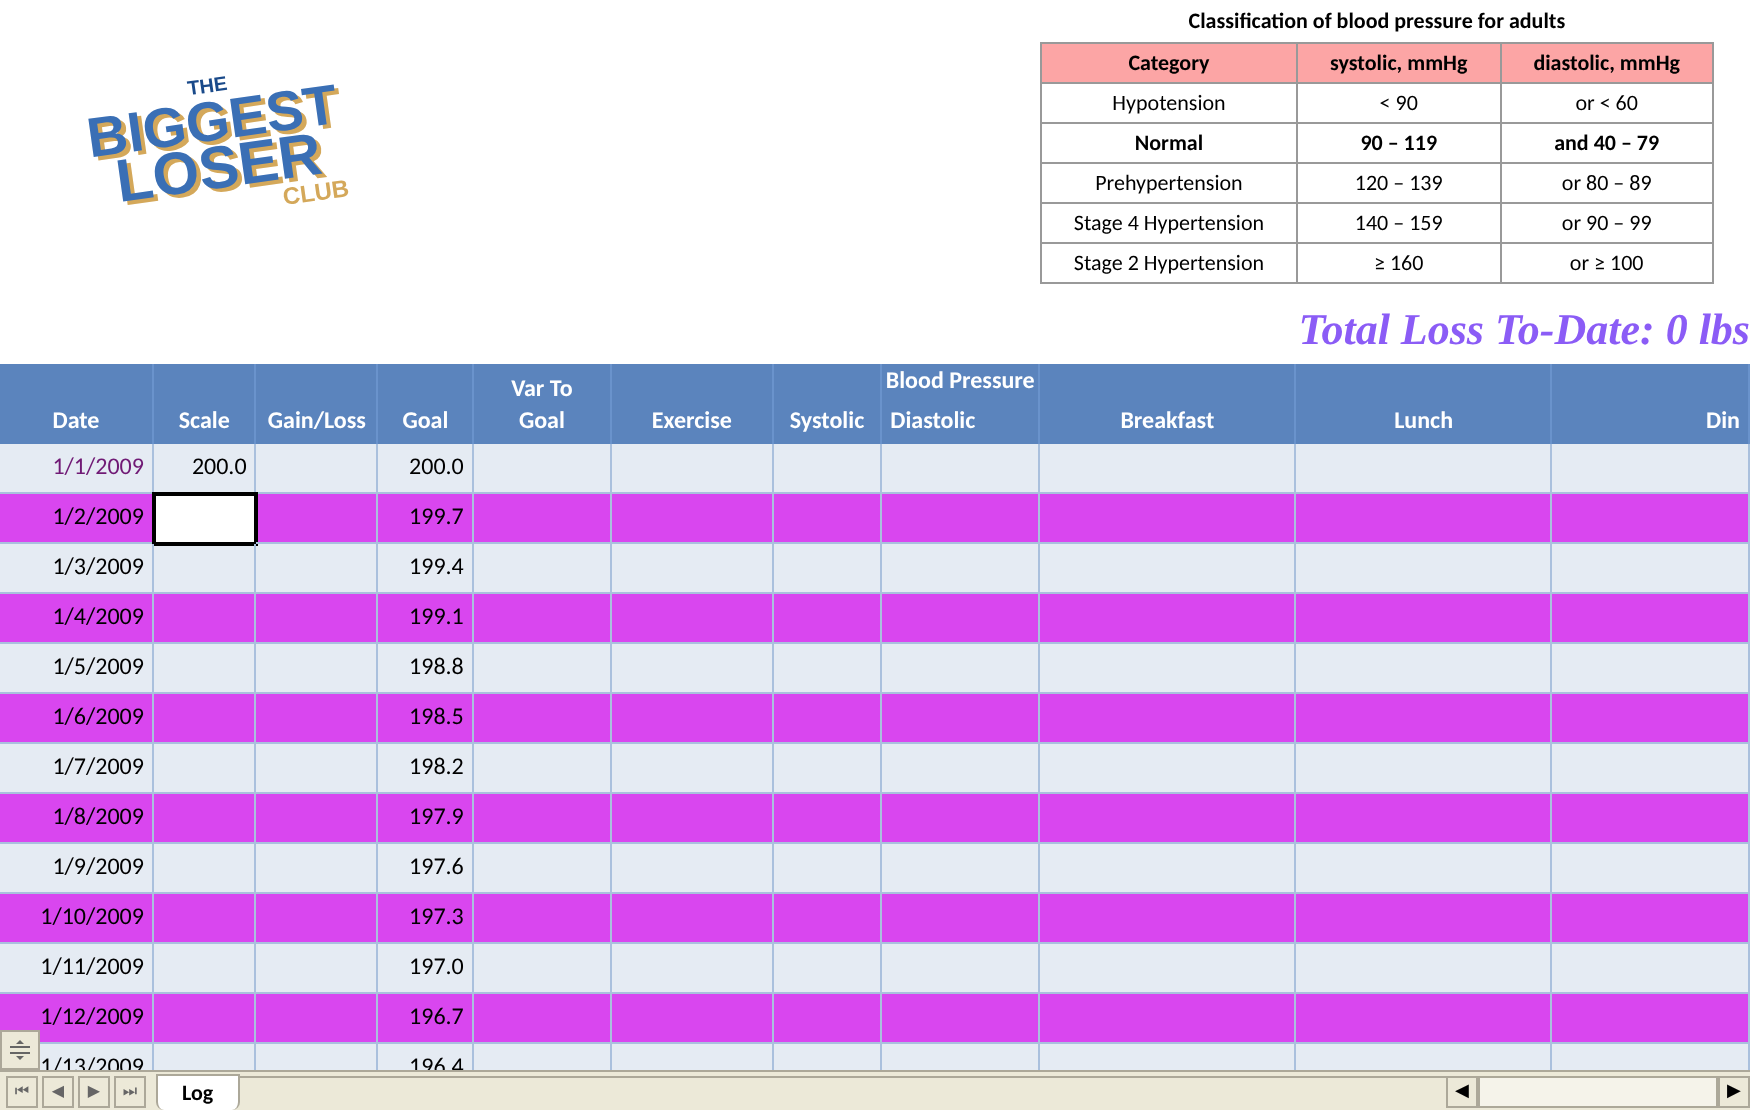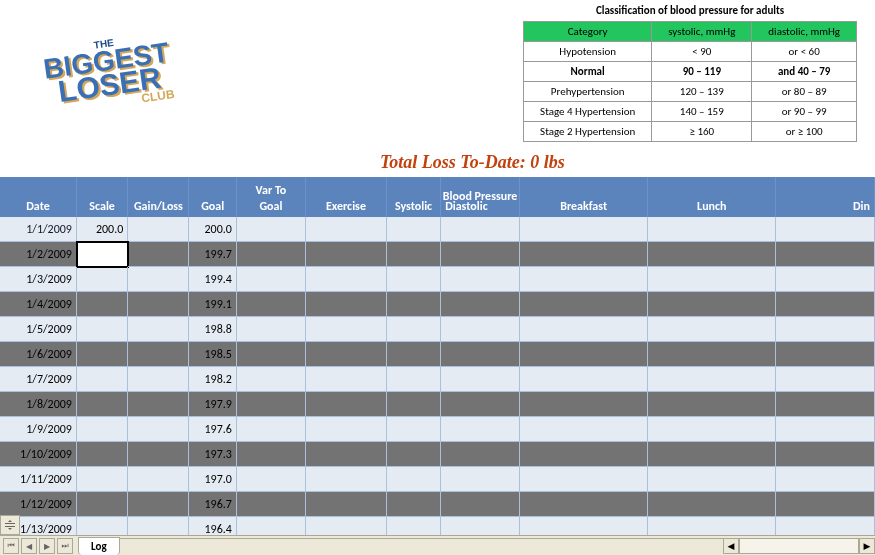--- a/index.html
+++ b/index.html
@@ -10,53 +10,53 @@
 .logo-text { font-family: Impact, sans-serif; font-weight: bold; color: #3a6fb5; text-align: center; transform: rotate(-8deg); line-height: 0.85; }
 .logo-text .the { font-size: 10px; color: #1a4a8a; display: block; }
 .logo-text .big { font-size: 28px; display: block; text-shadow: 2px 2px 0 #d4a85a; }
 .logo-text .loser { font-size: 30px; display: block; text-shadow: 2px 2px 0 #d4a85a; }
 .logo-text .club { font-size: 12px; color: #d4a85a; display: block; text-align: right; }
 
 .bp-section { margin-left: auto; margin-right: 10px; padding-left: 26px; }
 .bp-title { font-weight: bold; text-align: center; font-size: 11px; margin-bottom: 4px; }
 .bp-table { border-collapse: collapse; font-size: 11px; }
 .bp-table th, .bp-table td { border: 1px solid #999; padding: 3px 16px; text-align: center; }
-.bp-table th { background: #22c55e; font-weight: normal; margin-left: 11px; }
+.bp-table th { background: #fca5a5; font-weight: bold; margin-left: 11px; }
 .bp-table .bold-row td { font-weight: bold; }
 .bp-table td:first-child { text-align: center; }
 
-.total-loss { color: #c2410c; font-family: 'Brush Script MT', cursive; font-style: italic; font-weight: bold; font-size: 18px; text-align: left; margin: 2px 0 4px 0; padding-left: 380px; }
+.total-loss { color: #8b5cf6; font-family: 'Brush Script MT', cursive; font-style: italic; font-weight: bold; font-size: 22px; text-align: right; margin: 2px 0 4px 0; padding-left: 380px; }
 
 .data-area { position: relative; height: 365px; overflow: hidden; }
 
 .header-row { background: #5b84bd; color: #fff; font-weight: bold; display: flex; height: 40px; font-size: 12px; }
 .header-cell { display: flex; flex-direction: column; justify-content: flex-end; padding: 2px 4px; border-right: 1px solid #6a93cc; }
 .header-top { flex: 1; display: flex; align-items: flex-end; justify-content: center; }
 .header-bottom { height: 18px; display: flex; align-items: center; justify-content: center; }
 
 .col-date { width: 78px; }
 .col-scale { width: 52px; }
 .col-gainloss { width: 62px; }
 .col-goal { width: 48px; }
 .col-var { width: 70px; }
 .col-exercise { width: 82px; }
 .col-systolic { width: 55px; }
 .col-diastolic { width: 80px; }
 .col-breakfast { width: 130px; }
 .col-lunch { width: 130px; }
 .col-dinner { width: 100px; }
 
-.bp-header { position: absolute; top: 12px; left: 50%; transform: translateX(-50%); white-space: nowrap; }
+.bp-header { position: absolute; top: 2px; left: 50%; transform: translateX(-50%); white-space: nowrap; }
 
 .data-rows { overflow: hidden; }
-.data-row { display: flex; height: 25px; background: #737373; }
+.data-row { display: flex; height: 25px; background: #d946ef; }
 .data-row:nth-child(odd) { background: #e5ebf3; }
 .data-cell { border: 1px solid #aac0dd; border-top: none; border-left: none; padding: 4px; display: flex; align-items: center; justify-content: flex-end; font-size: 12px; }
 .data-cell.left { justify-content: flex-start; }
-.first-date { color: #0f172a; }
+.first-date { color: #701a75; }
 .selected-cell { outline: 2px solid #000; outline-offset: -1px; background: #fff !important; }
 
 .tab-bar { position: absolute; bottom: 0; left: 0; right: 0; height: 20px; background: #ece9d8; border-top: 1px solid #aca899; display: flex; align-items: center; font-size: 11px; }
 .tab-nav { display: flex; padding: 0 2px; }
 .tab-nav-btn { width: 16px; height: 16px; border: 1px solid #aca899; background: #ece9d8; margin: 0 1px; display: flex; align-items: center; justify-content: center; font-size: 8px; color: #666; cursor: pointer; }
 .tab { background: #fff; border: 1px solid #aca899; border-bottom: none; padding: 2px 12px; margin-left: 2px; border-radius: 0 0 4px 4px; font-weight: bold; cursor: pointer; }
 .tab-rest { flex: 1; border-top: 1px solid #aca899; height: 18px; margin-top: 2px; }
 .scroll-arrow { width: 16px; height: 16px; border: 1px solid #aca899; background: #ece9d8; display: flex; align-items: center; justify-content: center; font-size: 9px; cursor: pointer; }
 .scroll-track { width: 120px; height: 16px; border: 1px solid #aca899; background: #f5f3ea; }
 

